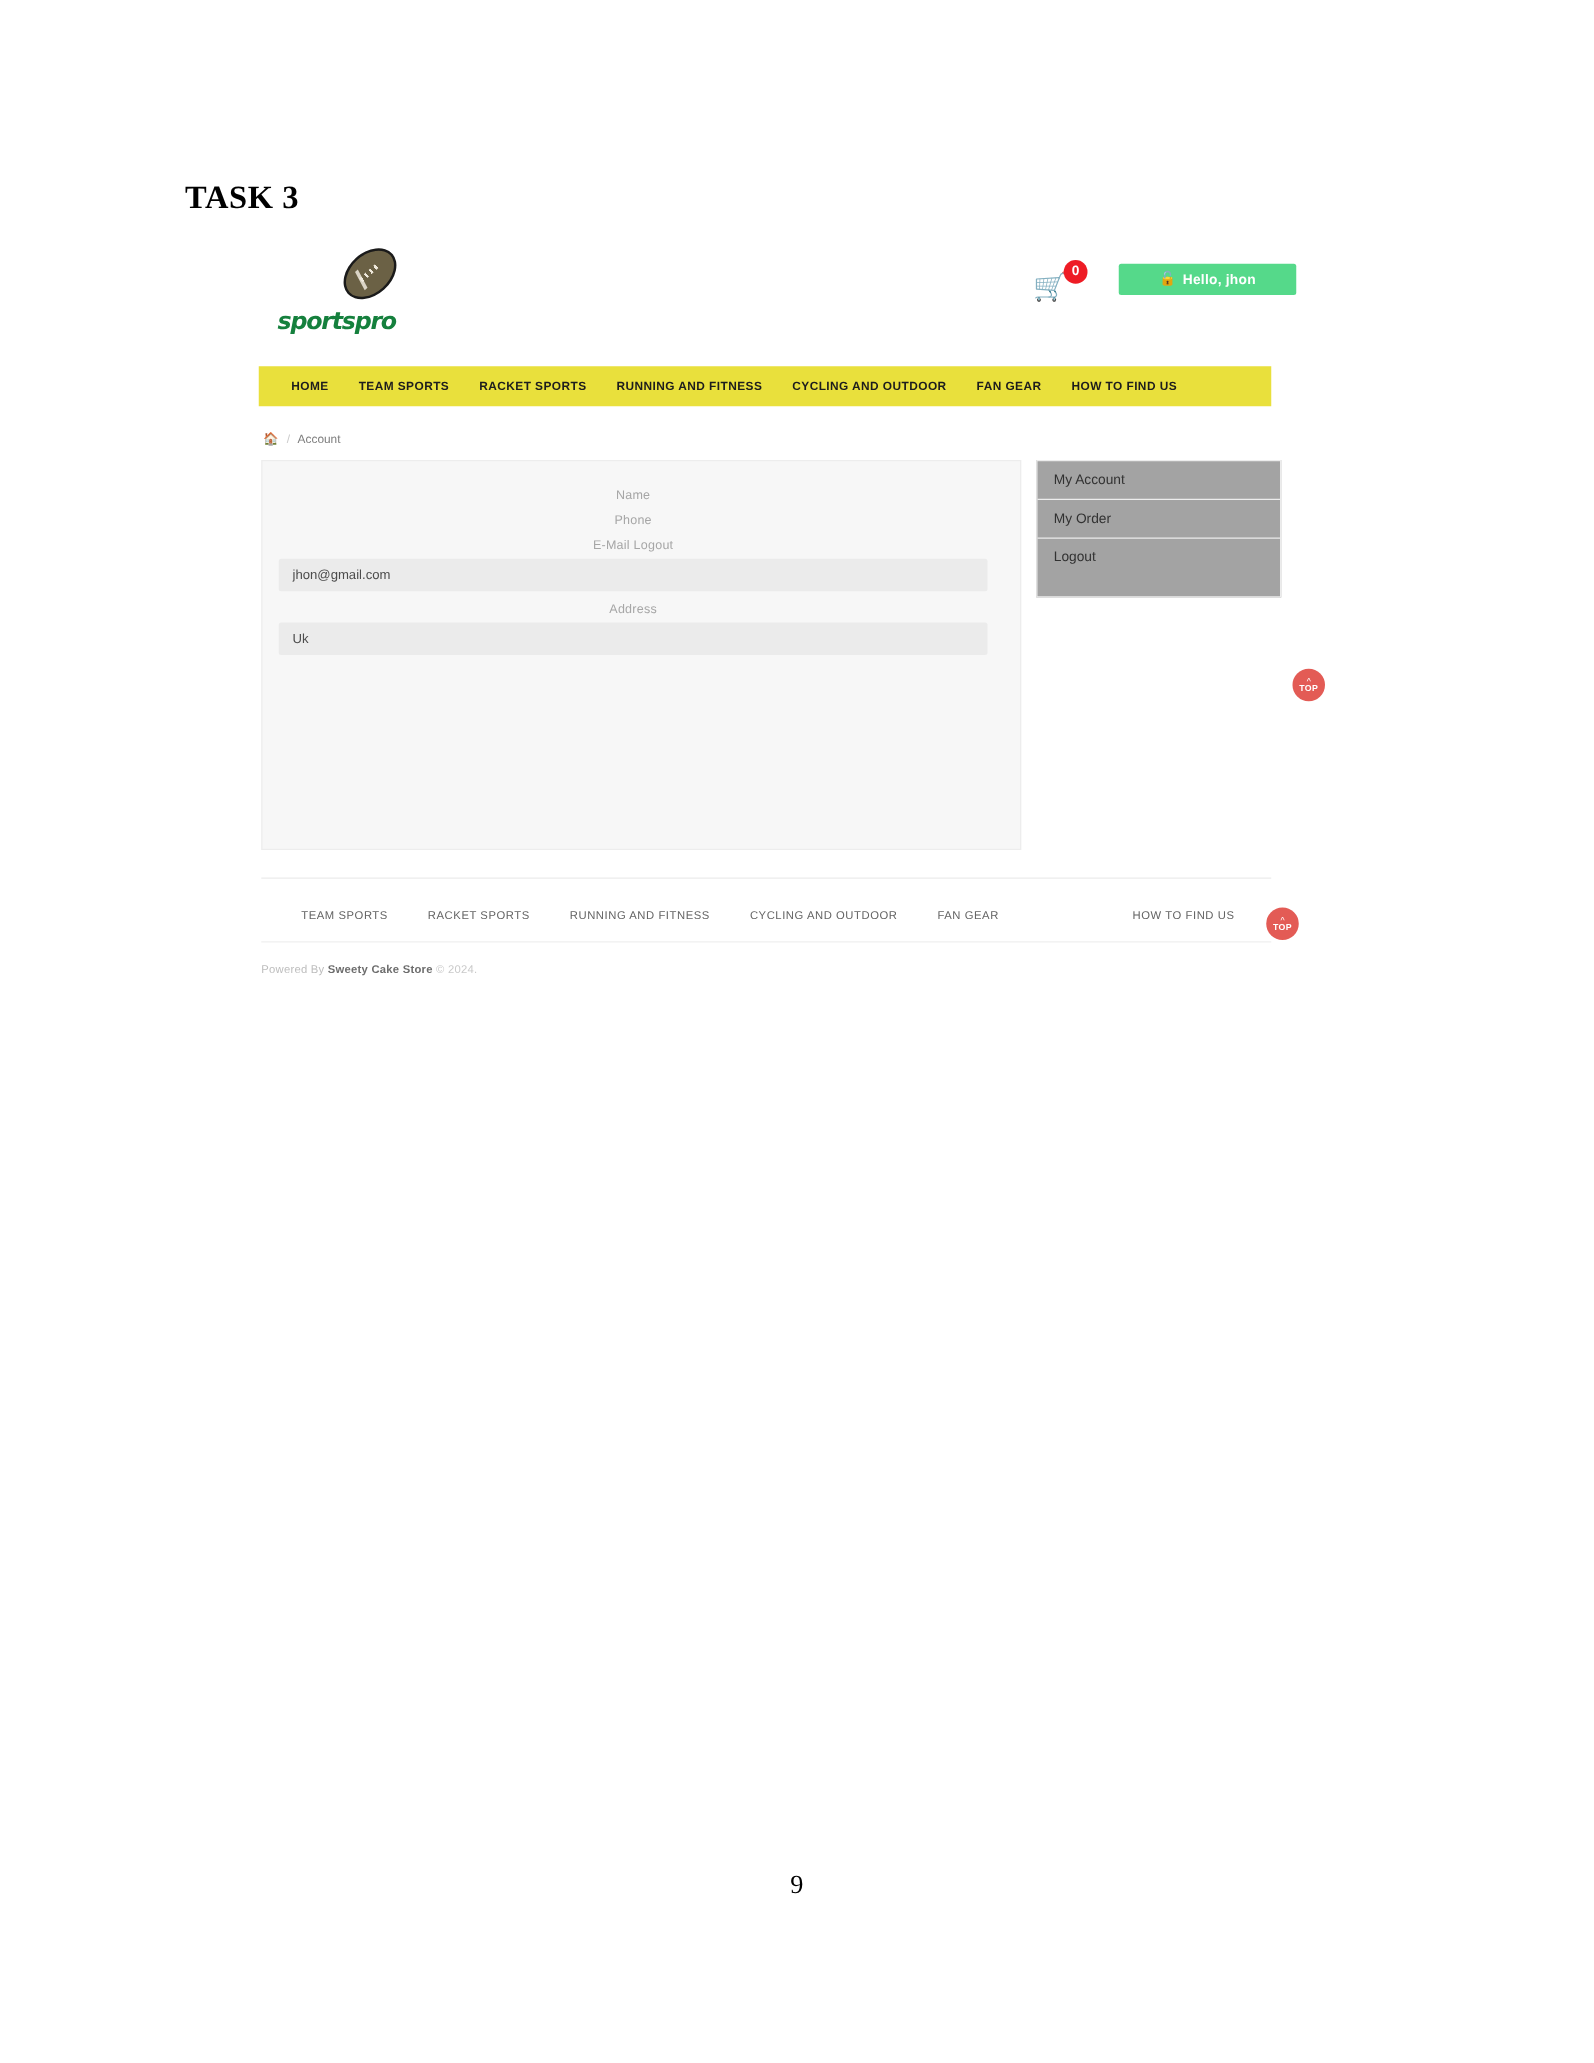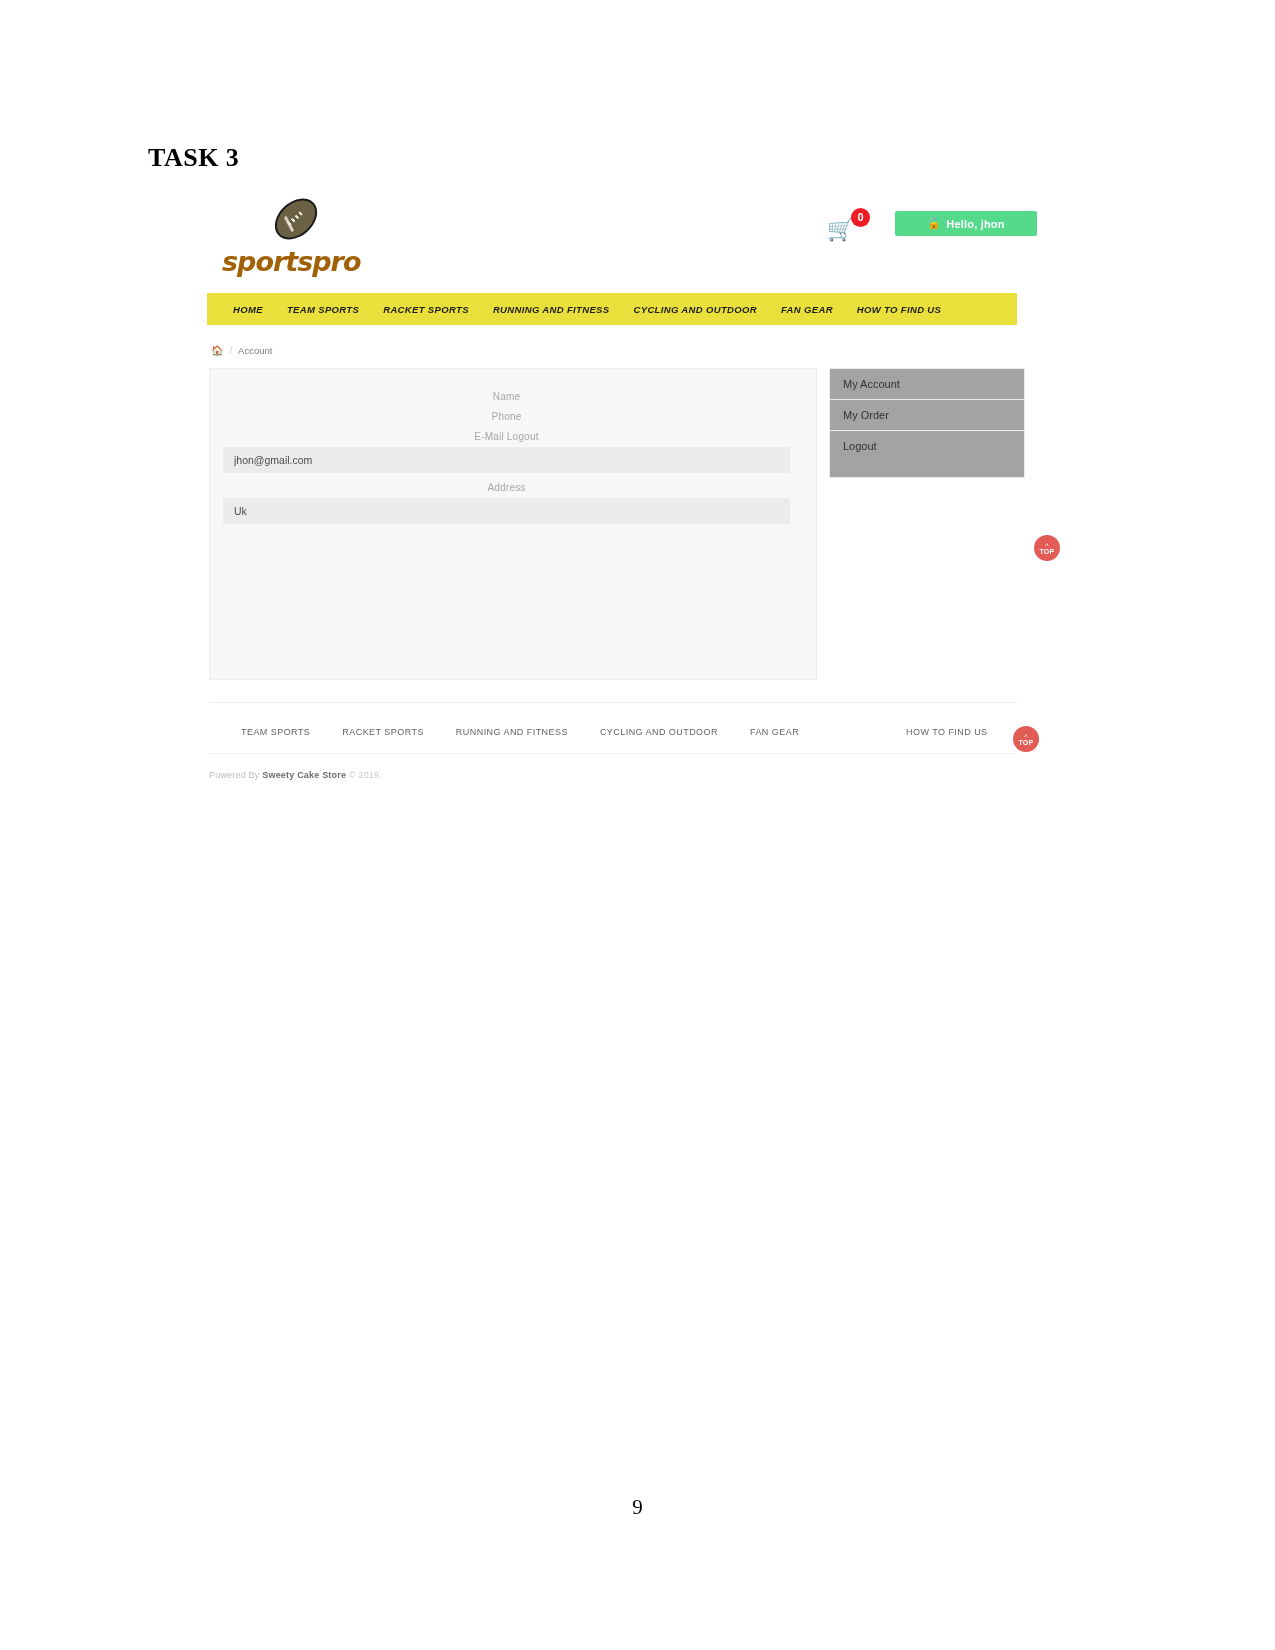--- a/index.html
+++ b/index.html
@@ -90,25 +90,25 @@
     width: 20px;
     height: 16px;
     border-left: 3px solid #efe9dc;
     transform: skewX(-14deg);
     opacity: .85;
   }
   .brand-word {
     position: absolute;
     left: 5px;
     top: 46px;
-    font-size: 27px;
+    font-size: 19px;
     font-weight: bold;
     font-style: italic;
     letter-spacing: -1px;
-    color: #a16207;
+    color: #15803d;
     font-family: "DejaVu Sans", sans-serif;
   }
 
   .cart-wrap {
     position: absolute;
     left: 620px;
     top: 18px;
     width: 46px;
     height: 40px;
   }
@@ -168,21 +168,20 @@
     align-items: center;
   }
   .mainnav-item {
     color: #1d1d1d;
     font-size: 9.5px;
     font-weight: bold;
     letter-spacing: .35px;
     white-space: nowrap;
     cursor: pointer;
     padding: 0 12px;
-    font-style: italic;
   }
   .mainnav-item:nth-child(1) { margin-left: 14px; }
 
   
   .crumbs {
     position: absolute;
     left: 4px;
     top: 155px;
     display: flex;
     align-items: center;
@@ -413,18 +412,18 @@
   <div class="top-float b">
     <span class="caret">^</span>
     <span class="lbl">TOP</span>
   </div>
 
   <div class="footer-rule"></div>
 
   <div class="copyline">
     <span>Powered By</span>
     <b>Sweety Cake Store</b>
-    <span class="yr">© 2019.</span>
+    <span class="yr">© 2024.</span>
   </div>
 
 </div>
 
 <div class="doc-page-number">9</div>
 
 </body></html>

